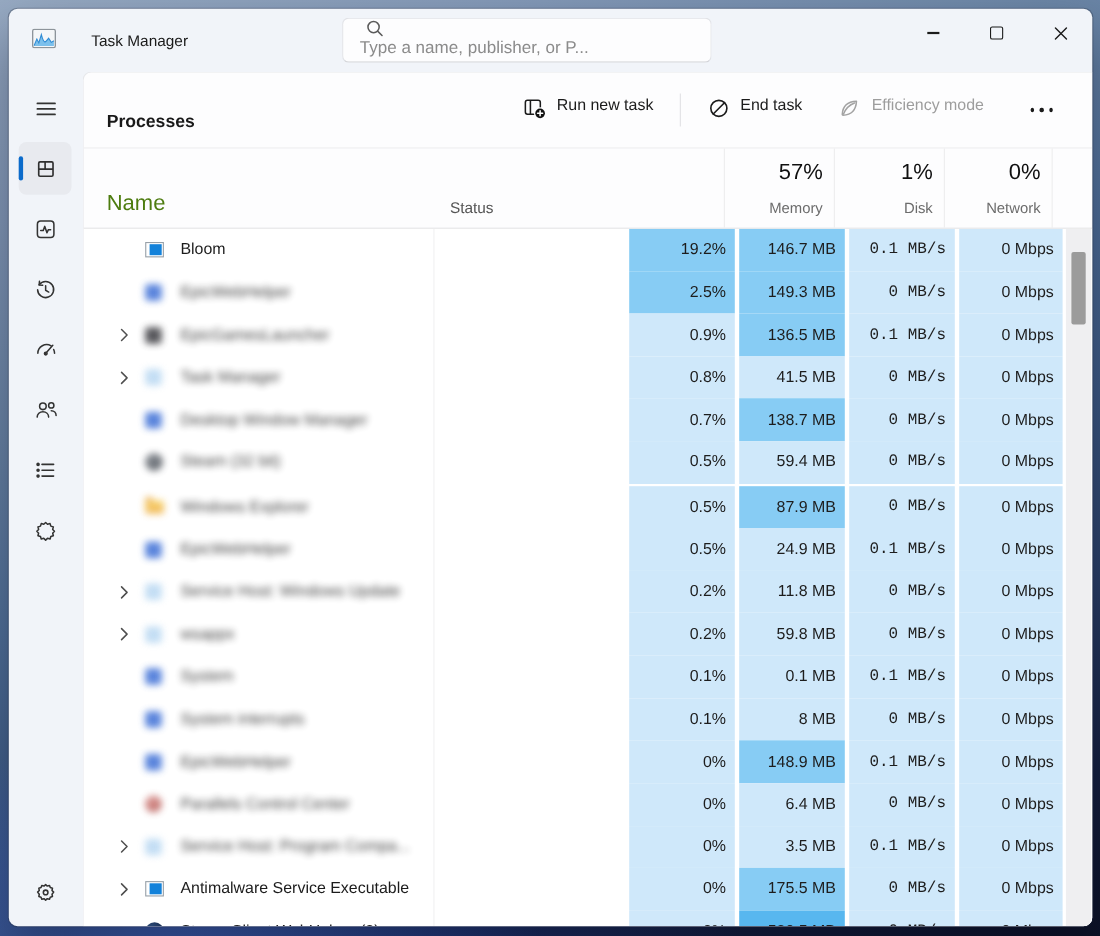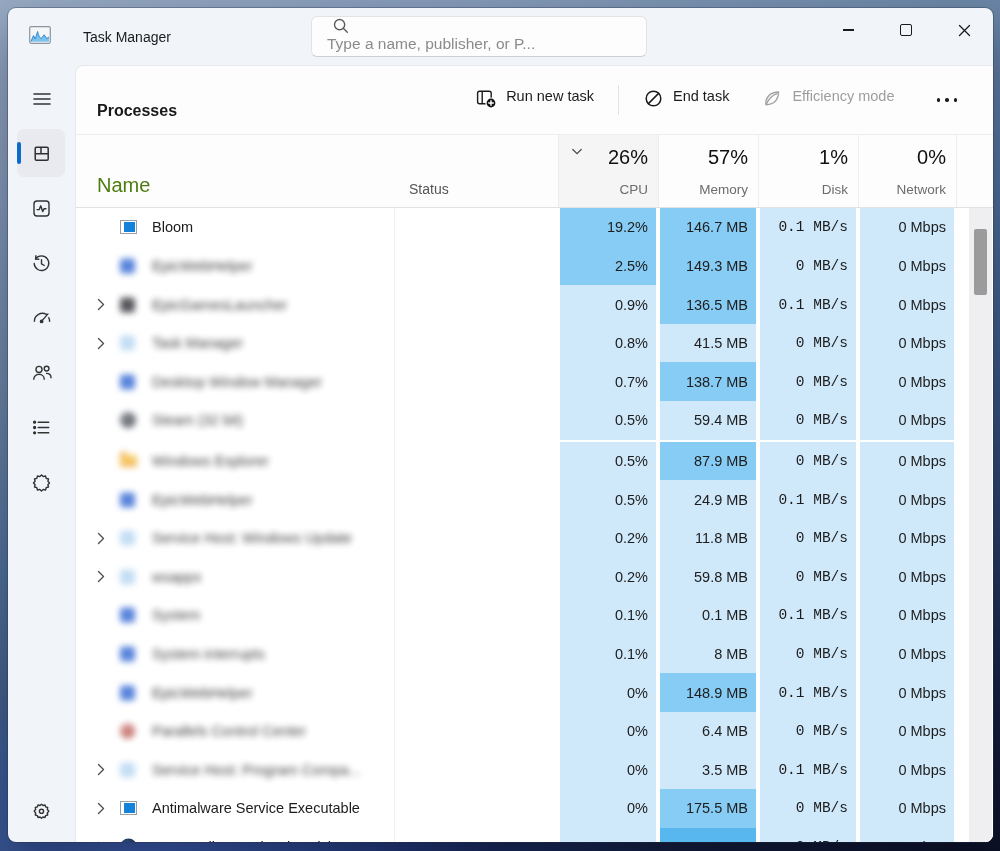--- a/index.html
+++ b/index.html
@@ -65,21 +65,21 @@
   .thead{position:absolute;left:0;top:68px;right:0;height:74px;border-top:1px solid #eeeeef;border-bottom:1px solid #e2e2e3;box-sizing:border-box;}
   .th-name{position:absolute;left:21px;bottom:10px;font-size:20px;color:#4d7c0f;}
   .th-status{position:absolute;left:333px;bottom:10px;font-size:14px;color:#555;}
   .th-cell{position:absolute;top:0;height:72px;box-sizing:border-box;border-left:1px solid #ededee;}
   .th-cell.sorted{background:#f5f5f6;}
   .th-big{position:absolute;right:10px;top:11px;font-size:20px;color:#101010;}
   .th-sub{position:absolute;right:10px;bottom:10px;font-size:13.5px;color:#6c6c6c;}
   .sort-chev{position:absolute;left:12px;top:7px;}
   .th-end{position:absolute;left:880px;top:0;height:72px;width:1px;background:#ededee;}
   
-  .rows{position:absolute;left:0;top:142px;right:0;bottom:0;overflow:hidden;background:#fff;}
+  .rows{position:absolute;left:0;top:142px;right:0;bottom:0;overflow:hidden;background:#fff;padding-left:12px;}
   .rows::before{content:'';position:absolute;left:318px;top:0;bottom:0;width:1px;background:#f1f1f2;}
   .prow{position:relative;height:38.62px;}
   .chev{position:absolute;left:21px;top:0;height:100%;display:flex;align-items:center;color:#4f4f4f;}
   .picon{position:absolute;left:44px;top:50%;transform:translateY(-50%);display:block;}
   .pname{position:absolute;left:76px;top:0;height:100%;display:flex;align-items:center;
     font-size:14.5px;color:#1c1c1c;white-space:nowrap;}
   .blurred .pname,.blurred .picon{filter:blur(3.2px);opacity:.85;}
   .vcell{position:absolute;top:0;height:100%;}
   .c-cpu{left:482px;width:100px;} .c-mem{left:582px;width:100px;}
   .c-disk{left:682px;width:100px;font-family:Liberation Mono, monospace;} .c-net{left:782px;width:98px;}
@@ -272,29 +272,20 @@
               <i></i>
             </span>
         </button>
       </div>
     </div>
 
     <div class="thead">
       <span class="th-name">Name</span>
       <span class="th-status">Status</span>
 
-      <div class="th-cell sorted" style="left:482px;width:100px;">
-        <span class="sort-chev">
-          <svg width="12" height="8" viewBox="0 0 12 8" fill="none" stroke="#4d4d4d" stroke-width="1.3" stroke-linecap="round">
-            <path d="M1.8 1.5 L6 5.7 L10.2 1.5"></path>
-          </svg>
-        </span>
-        <span class="th-big">26%</span>
-        <span class="th-sub">CPU</span>
-      </div>
       <div class="th-cell" style="left:582px;width:100px;">
         <span class="th-big">57%</span>
         <span class="th-sub">Memory</span>
       </div>
       <div class="th-cell" style="left:682px;width:100px;">
         <span class="th-big">1%</span>
         <span class="th-sub">Disk</span>
       </div>
       <div class="th-cell" style="left:782px;width:98px;">
         <span class="th-big">0%</span>

